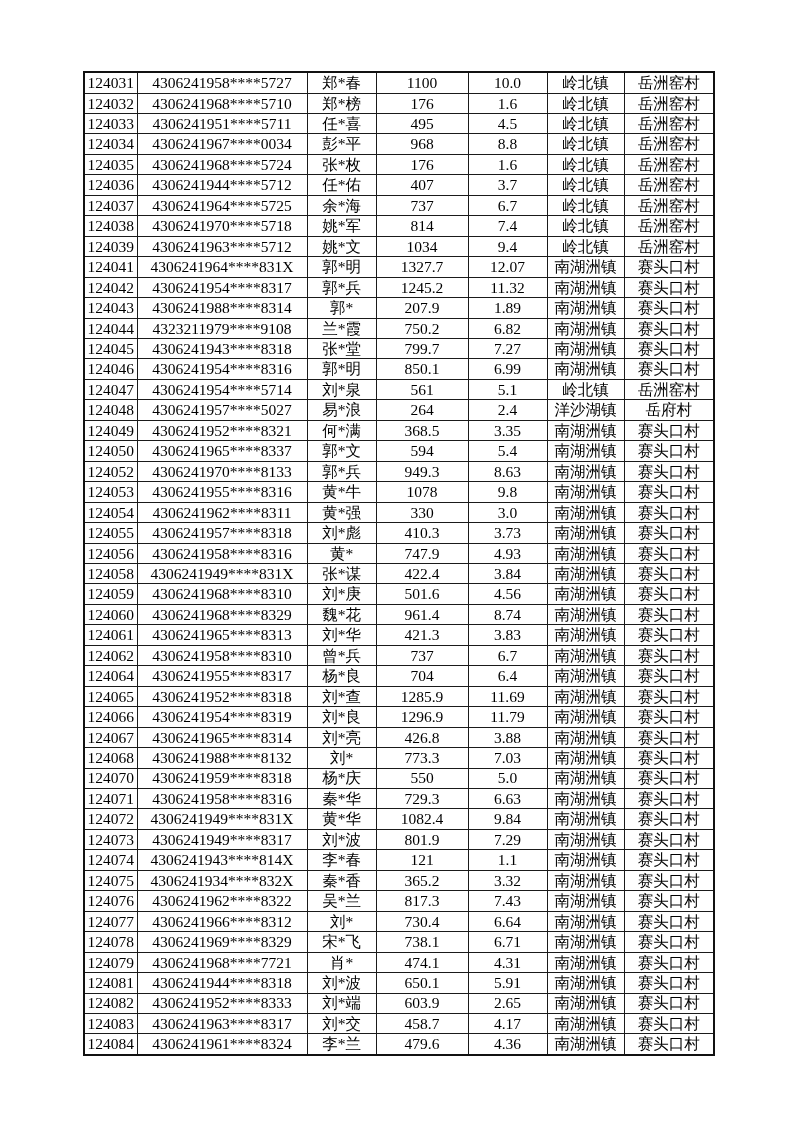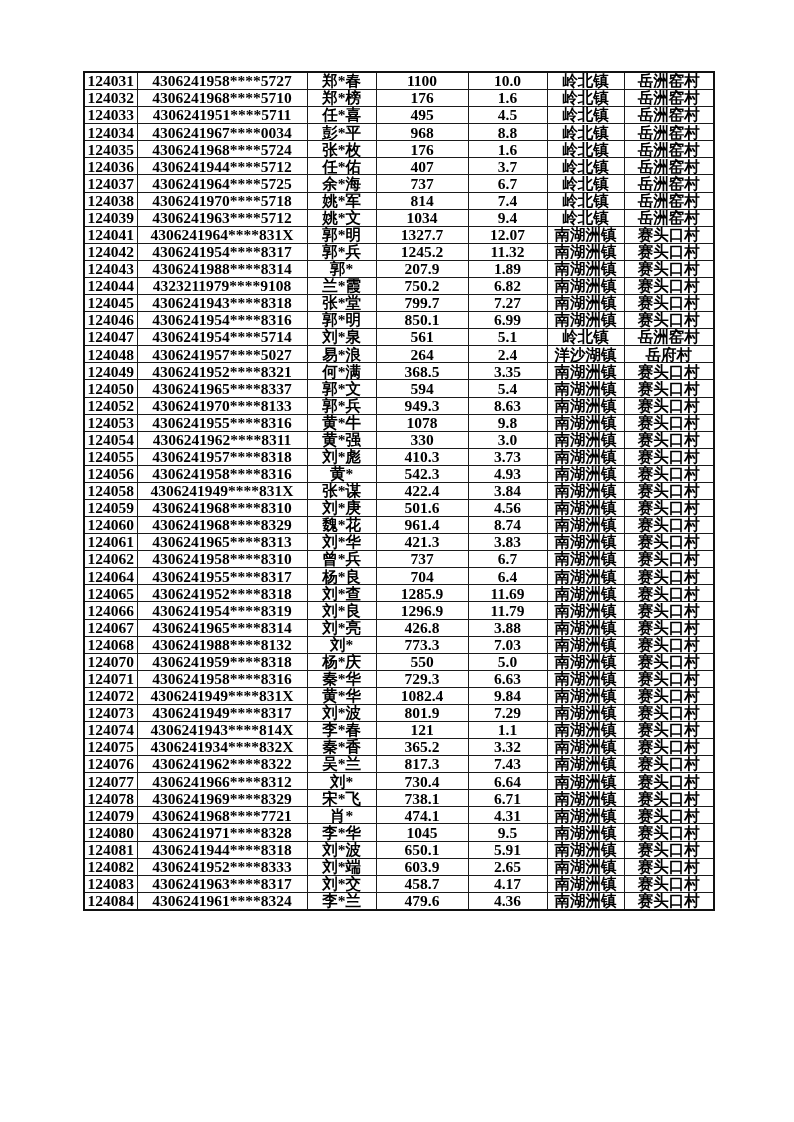--- a/index.html
+++ b/index.html
@@ -14,25 +14,24 @@
     background: #ffffff;
     overflow: hidden;
     font-family: "Liberation Serif", "DejaVu Serif", serif;
     color: #000000;
   }
   table.data-table {
     position: absolute;
     left: 83px;
     top: 71px;
     width: 630px;
-    height: 840px;
+    height: 985px;
     border-collapse: collapse;
     table-layout: fixed;
     border: 2px solid #111111;
-    font-weight: bold;
   }
   table.data-table td {
     border: 1px solid #1a1a1a;
     text-align: center;
     vertical-align: middle;
     font-size: 15.5px;
     line-height: 1;
     padding: 0;
     white-space: nowrap;
     overflow: hidden;
@@ -265,21 +264,21 @@
           <td>刘*彪</td>
           <td>410.3</td>
           <td>3.73</td>
           <td>南湖洲镇</td>
           <td>赛头口村</td>
         </tr>
         <tr>
           <td>124056</td>
           <td>4306241958****8316</td>
           <td>黄*</td>
-          <td>542.3</td>
+          <td>747.9</td>
           <td>4.93</td>
           <td>南湖洲镇</td>
           <td>赛头口村</td>
         </tr>
         <tr>
           <td>124058</td>
           <td>4306241949****831X</td>
           <td>张*谋</td>
           <td>422.4</td>
           <td>3.84</td>
@@ -451,29 +450,20 @@
         <tr>
           <td>124079</td>
           <td>4306241968****7721</td>
           <td>肖*</td>
           <td>474.1</td>
           <td>4.31</td>
           <td>南湖洲镇</td>
           <td>赛头口村</td>
         </tr>
         <tr>
-          <td>124080</td>
-          <td>4306241971****8328</td>
-          <td>李*华</td>
-          <td>1045</td>
-          <td>9.5</td>
-          <td>南湖洲镇</td>
-          <td>赛头口村</td>
-        </tr>
-        <tr>
           <td>124081</td>
           <td>4306241944****8318</td>
           <td>刘*波</td>
           <td>650.1</td>
           <td>5.91</td>
           <td>南湖洲镇</td>
           <td>赛头口村</td>
         </tr>
         <tr>
           <td>124082</td>

